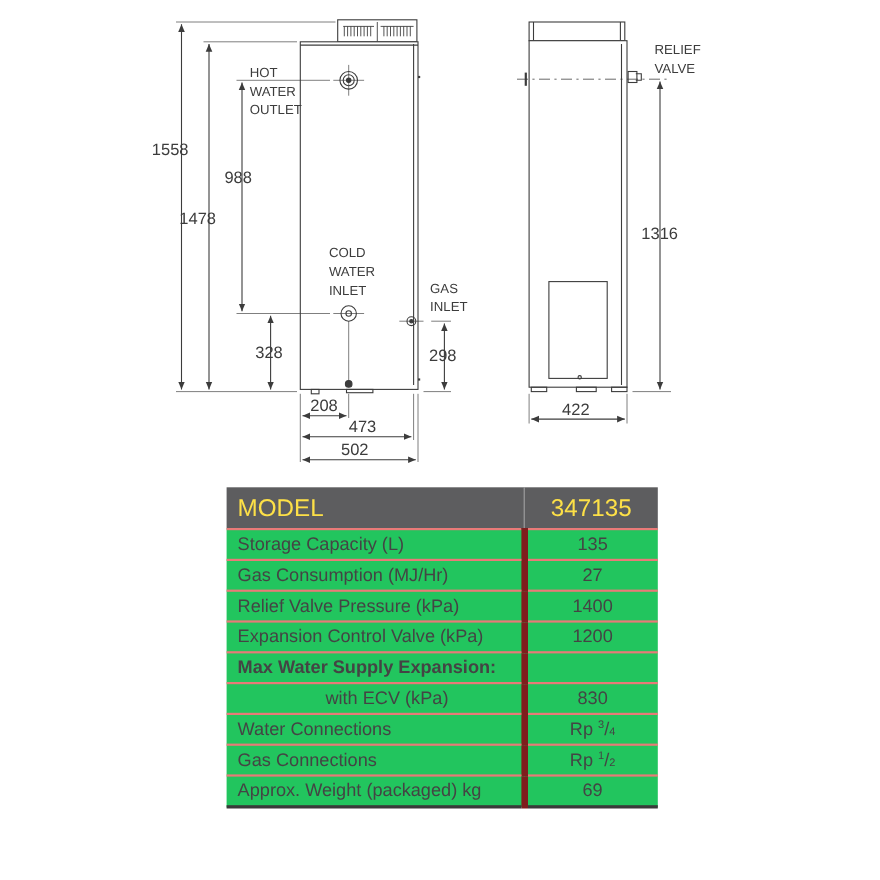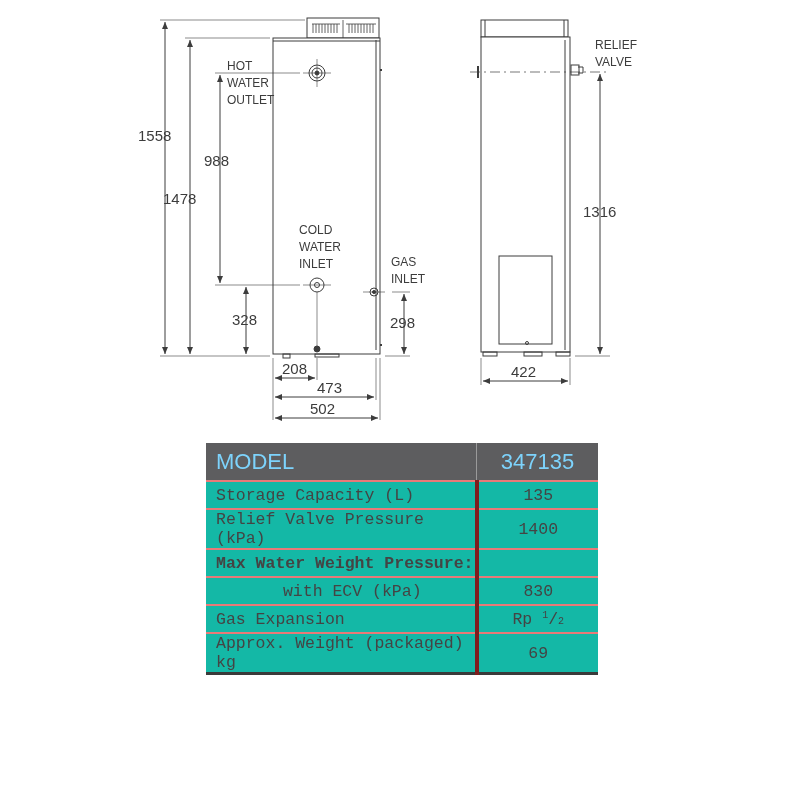--- a/index.html
+++ b/index.html
@@ -3,26 +3,26 @@
 <meta charset="utf-8">
 <style>
   html, body { margin:0; padding:0; background:#ffffff; }
   body { width:800px; height:800px; position:relative; overflow:hidden;
          font-family:"Liberation Sans", sans-serif; color:#4a4a4a; }
   #drawing { position:absolute; left:0; top:0; width:800px; height:430px; }
   .dim { font-family:"Liberation Sans", sans-serif; font-size:15px; fill:#3c3c3c; }
   .lbl { font-family:"Liberation Sans", sans-serif; font-size:12px; fill:#3c3c3c; }
   #spec-table { position:absolute; left:206px; top:443px; width:392px;
                 border-collapse:collapse; font-size:16.5px; color:#444; }
-  #spec-table th { background:#5d5d5f; color:#7dd3fc; font-weight:normal;
+  #spec-table th { background:#5d5d5f; color:#fde047; font-weight:normal;
                    font-size:22px; text-align:left; height:37px; padding:0 0 0 10px; }
   #spec-table th.val { text-align:center; padding:0; border-left:1px solid #9a9a9a; }
   #spec-table td { height:26px; padding:0 0 0 10px; border-bottom:2px solid #e97a78;
-                   background:#14b8a6;font-family:Liberation Mono, monospace; }
-  #spec-table td.val { text-align:center; padding:0; border-left:4px solid #7f1d1d; }
+                   background:#22c55e; }
+  #spec-table td.val { text-align:center; padding:0; border-left:6px solid #7f1d1d; }
   #spec-table tr.first td { border-top:2px solid #e97a78; }
   #spec-table tr.bold td.name { font-weight:bold; }
   #spec-table tr.indent td.name { padding-left:24px;text-align:center; }
   #spec-table tr.last td { border-bottom:3px solid #3a3a3a; }
   sup.frac { font-size:10px; vertical-align:6px; }
   sub.frac { font-size:10px; vertical-align:0; }
 </style>
 </head>
 <body>
 
@@ -154,33 +154,45 @@
       <th style="width:260px">MODEL</th>
       <th class="val">347135</th>
     </tr>
   </thead>
   <tbody>
     <tr class="first">
       <td class="name">Storage Capacity (L)</td>
       <td class="val">135</td>
     </tr>
     <tr>
+      <td class="name">Gas Consumption (MJ/Hr)</td>
+      <td class="val">27</td>
+    </tr>
+    <tr>
       <td class="name">Relief Valve Pressure (kPa)</td>
       <td class="val">1400</td>
     </tr>
+    <tr>
+      <td class="name">Expansion Control Valve (kPa)</td>
+      <td class="val">1200</td>
+    </tr>
     <tr class="bold">
-      <td class="name">Max Water Weight Pressure:</td>
+      <td class="name">Max Water Supply Expansion:</td>
       <td class="val"></td>
     </tr>
     <tr class="indent">
       <td class="name">with ECV (kPa)</td>
       <td class="val">830</td>
     </tr>
     <tr>
-      <td class="name">Gas Expansion</td>
+      <td class="name">Water Connections</td>
+      <td class="val"><span>Rp</span> <sup class="frac">3</sup>/<sub class="frac">4</sub></td>
+    </tr>
+    <tr>
+      <td class="name">Gas Connections</td>
       <td class="val"><span>Rp</span> <sup class="frac">1</sup>/<sub class="frac">2</sub></td>
     </tr>
     <tr class="last">
       <td class="name">Approx. Weight (packaged) kg</td>
       <td class="val">69</td>
     </tr>
   </tbody>
 </table>
 
 </body></html>

